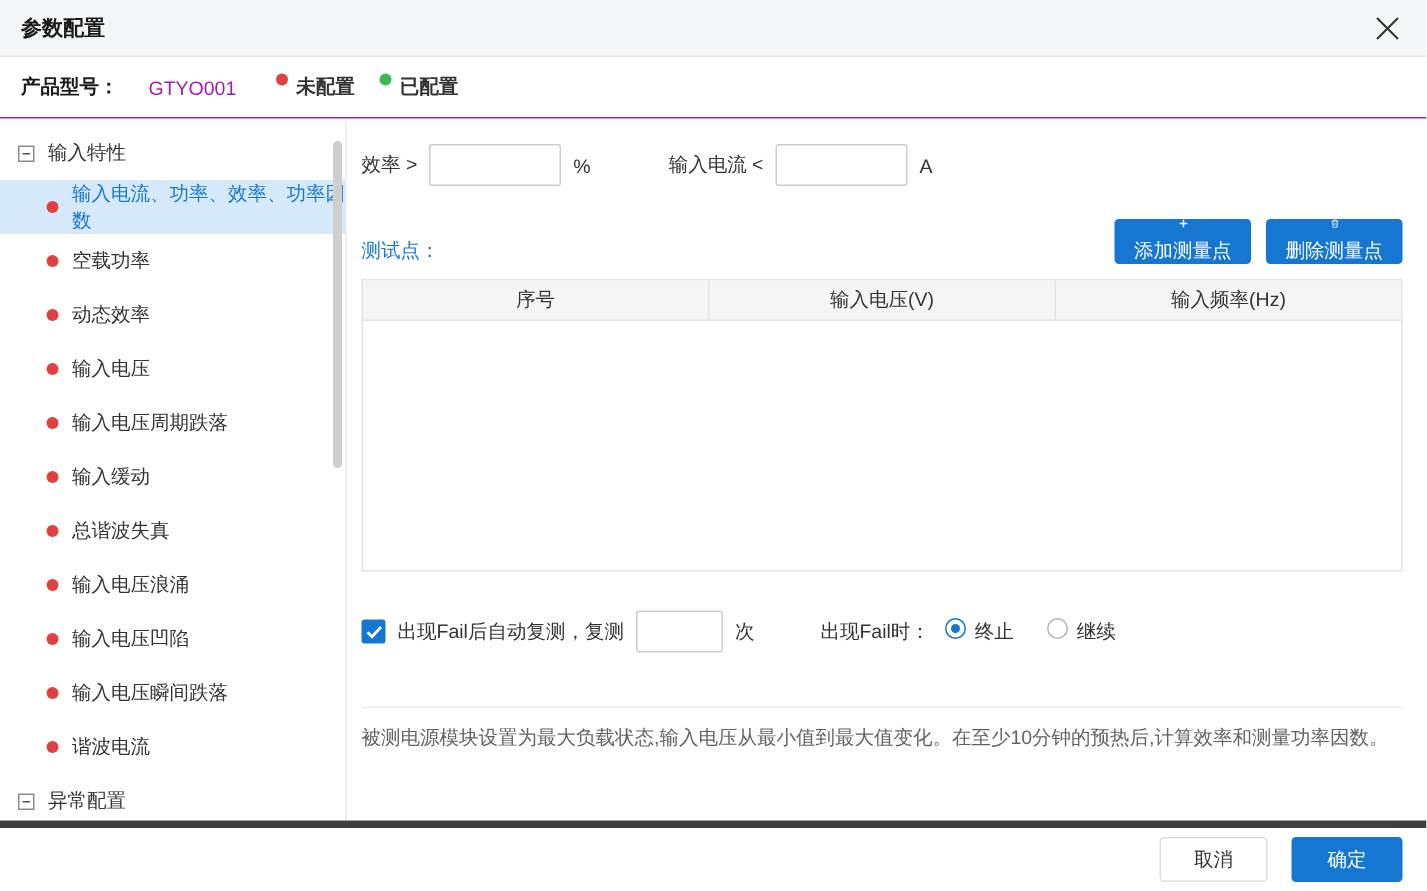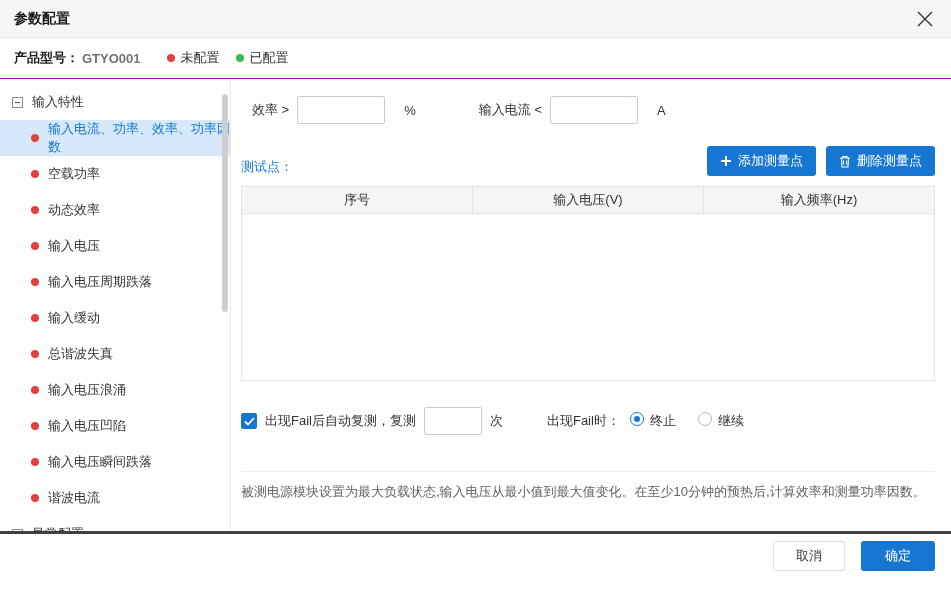--- a/index.html
+++ b/index.html
@@ -17,22 +17,22 @@
   }
   .titlebar .title { font-weight:bold; font-size:14px; color:#1a1a1a; }
   .close-btn { width:24px; height:24px; display:flex; align-items:center; justify-content:center; cursor:pointer; }
 
   
   .product-bar {
     height:41px; border-bottom:1px solid #a21caf; background:#fff;
     display:flex; align-items:center; padding:0 14px;
   }
   .product-label { font-weight:bold; color:#1a1a1a; }
-  .product-value { font-weight:bold; color:#737373; margin-left:3px; margin-right:26px; }
-  .legend-item { display:flex; align-items:center; gap:6px; margin-right:16px; color:#333; }
+  .product-value { font-weight:normal; color:#a21caf; margin-left:20px; margin-right:26px; }
+  .legend-item { display:flex; align-items:flex-start; gap:6px; margin-right:16px; color:#333;font-weight:bold; }
   .dot { width:8px; height:8px; border-radius:50%; display:inline-block; flex:0 0 auto; }
   .dot.red { background:#e0413f; }
   .dot.green { background:#3cb950; }
 
   
   .body-wrap { position:absolute; top:80px; left:0; right:0; bottom:47px; display:flex; }
 
   
   .sidebar { width:231px; border-right:1px solid #ebebeb; position:relative; overflow:hidden; padding-top:4px; }
   .side-group { height:36px; display:flex; align-items:center; gap:9px; padding-left:12px; cursor:pointer; color:#333; }
@@ -40,35 +40,35 @@
   .expander::after { content:""; position:absolute; left:2px; right:2px; top:4px; border-top:1px solid #555; }
   .side-item { height:36px; display:flex; align-items:center; gap:9px; padding-left:31px; cursor:pointer; color:#333; }
   .side-item.selected { background:#d6e9fb; color:#1678d3; }
   .side-scroll { position:absolute; right:2px; top:14px; width:6px; height:218px; background:#cfcfcf; border-radius:3px; }
 
   
   .main { flex:1; padding:16px 16px 0 10px; position:relative; }
   .section-title { color:#1678d3; margin-bottom:12px; }
 
   .metric-row { display:flex; align-items:center; margin-bottom:22px; }
-  .metric-row .lbl { color:#333;margin-left:11px; }
+  .metric-row .lbl { color:#333; }
   .txt-input {
     height:28px; border:1px solid #c9ccd1; border-radius:2px; background:#fff;
     outline:none; font-size:13px; padding:0 6px; font-family:inherit;
   }
   .inp-efficiency { width:88px; margin:0 8px; }
   .inp-current   { width:88px; margin:0 8px; }
   .gap-big { width:52px; }
 
   .testpoint-head { display:flex; align-items:flex-end; justify-content:space-between; margin-bottom:10px; }
   .tp-buttons { display:flex; gap:10px; }
   .btn-blue {
     background:#1677d3; color:#fff; border:none; border-radius:3px; height:30px;
     padding:0 13px; font-size:13px; display:flex; align-items:center; gap:6px;
-    cursor:pointer; font-family:inherit;
+    cursor:pointer; font-family:inherit;flex-direction:column;
   }
 
   .table { border:1px solid #e4e4e4;text-align:right; }
   .table-head { display:flex; background:#f5f5f5; height:27px; border-bottom:1px solid #e4e4e4; }
   .th { flex:1; display:flex; align-items:center; justify-content:center; color:#333; border-right:1px solid #e4e4e4; }
   .th:last-child { border-right:none; }
   .table-body { height:166px; background:#fff; }
 
   .exception-section { margin-top:26px; }
   .exception-row { display:flex; align-items:center; margin-top:12px; }
@@ -81,22 +81,22 @@
   .radio-opt { display:flex; gap:6px; margin-right:22px; cursor:pointer; }
   .radio { width:14px; height:14px; border-radius:50%; border:1px solid #b3b6bb; background:#fff; position:relative; flex:0 0 auto; }
   .radio.checked { border-color:#1677d3; }
   .radio.checked::after { content:""; position:absolute; left:3px; top:3px; width:6px; height:6px; border-radius:50%; background:#1677d3; }
 
   .note-divider { border-top:1px solid #ededed; margin-top:36px; }
   .note { color:#606266; padding:11px 0 0 0; }
 
   
   .footer {
-    position:absolute; bottom:16px; left:0; right:0; height:47px;
-    border-top:3px solid #404040; background:#fff;
+    position:absolute; bottom:0; left:0; right:0; height:47px;
+    border-top:5px solid #404040; background:#fff;
     display:flex; align-items:center; justify-content:flex-end; gap:16px; padding:0 16px;
   }
   .btn-cancel {
     height:30px; padding:0 22px; background:#fff; border:1px solid #dcdfe6;
     border-radius:3px; color:#333; font-size:13px; cursor:pointer; font-family:inherit;
   }
   .btn-confirm {
     height:30px; padding:0 24px; background:#1677d3; border:none;
     border-radius:3px; color:#fff; font-size:13px; cursor:pointer; font-family:inherit;
   }

